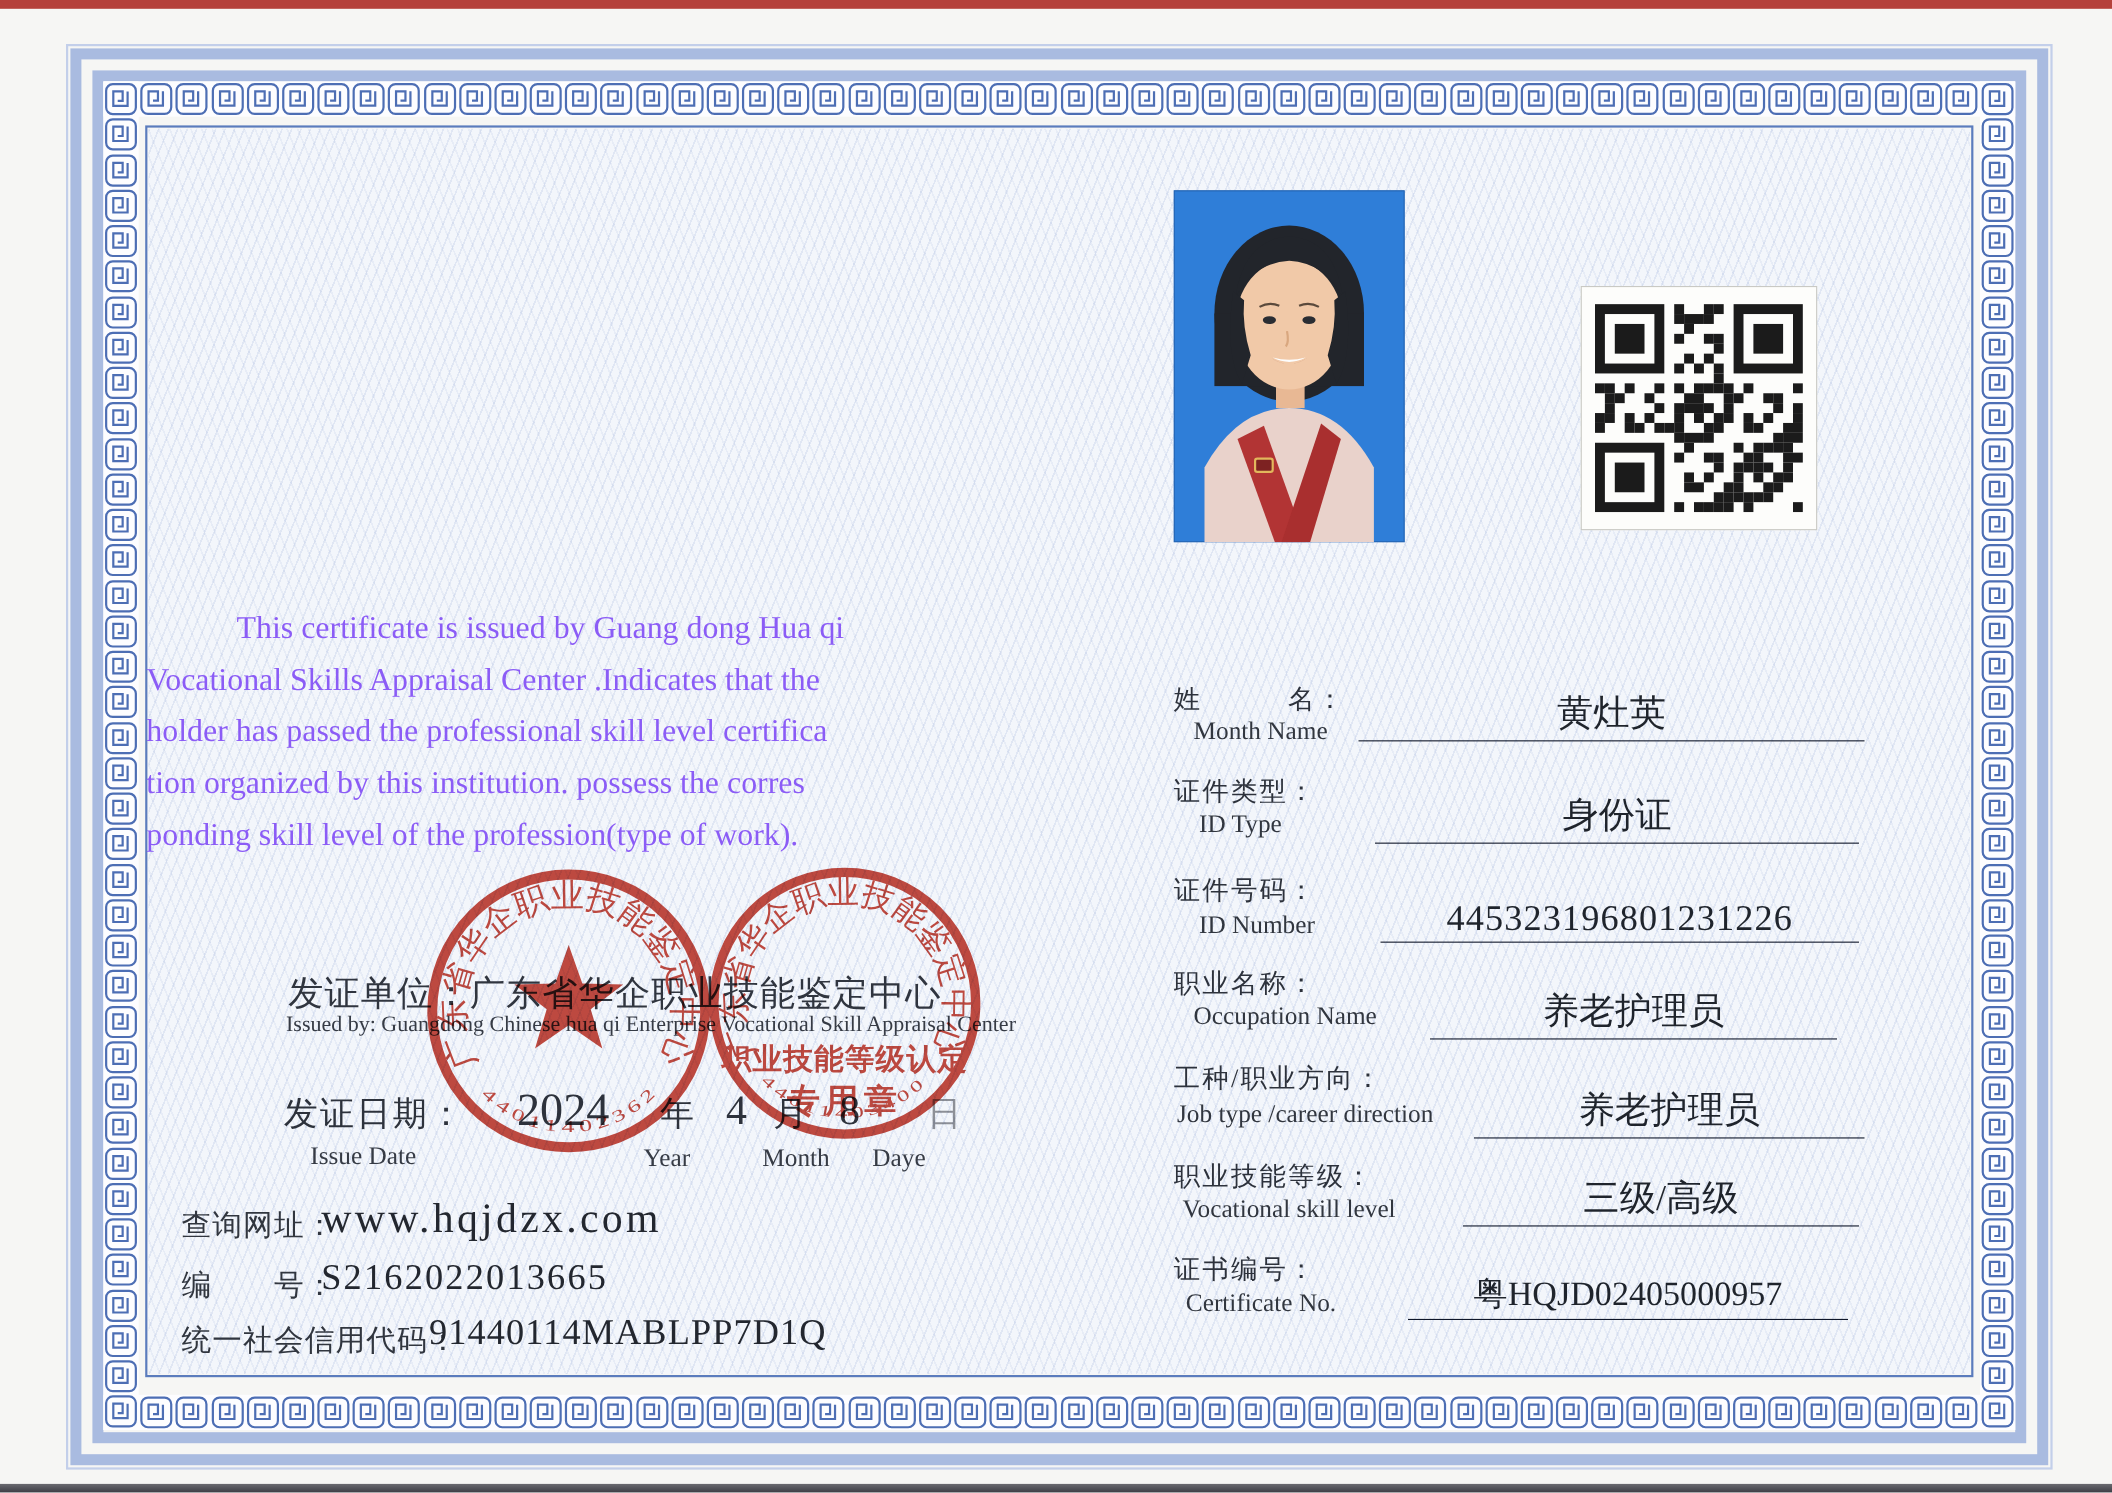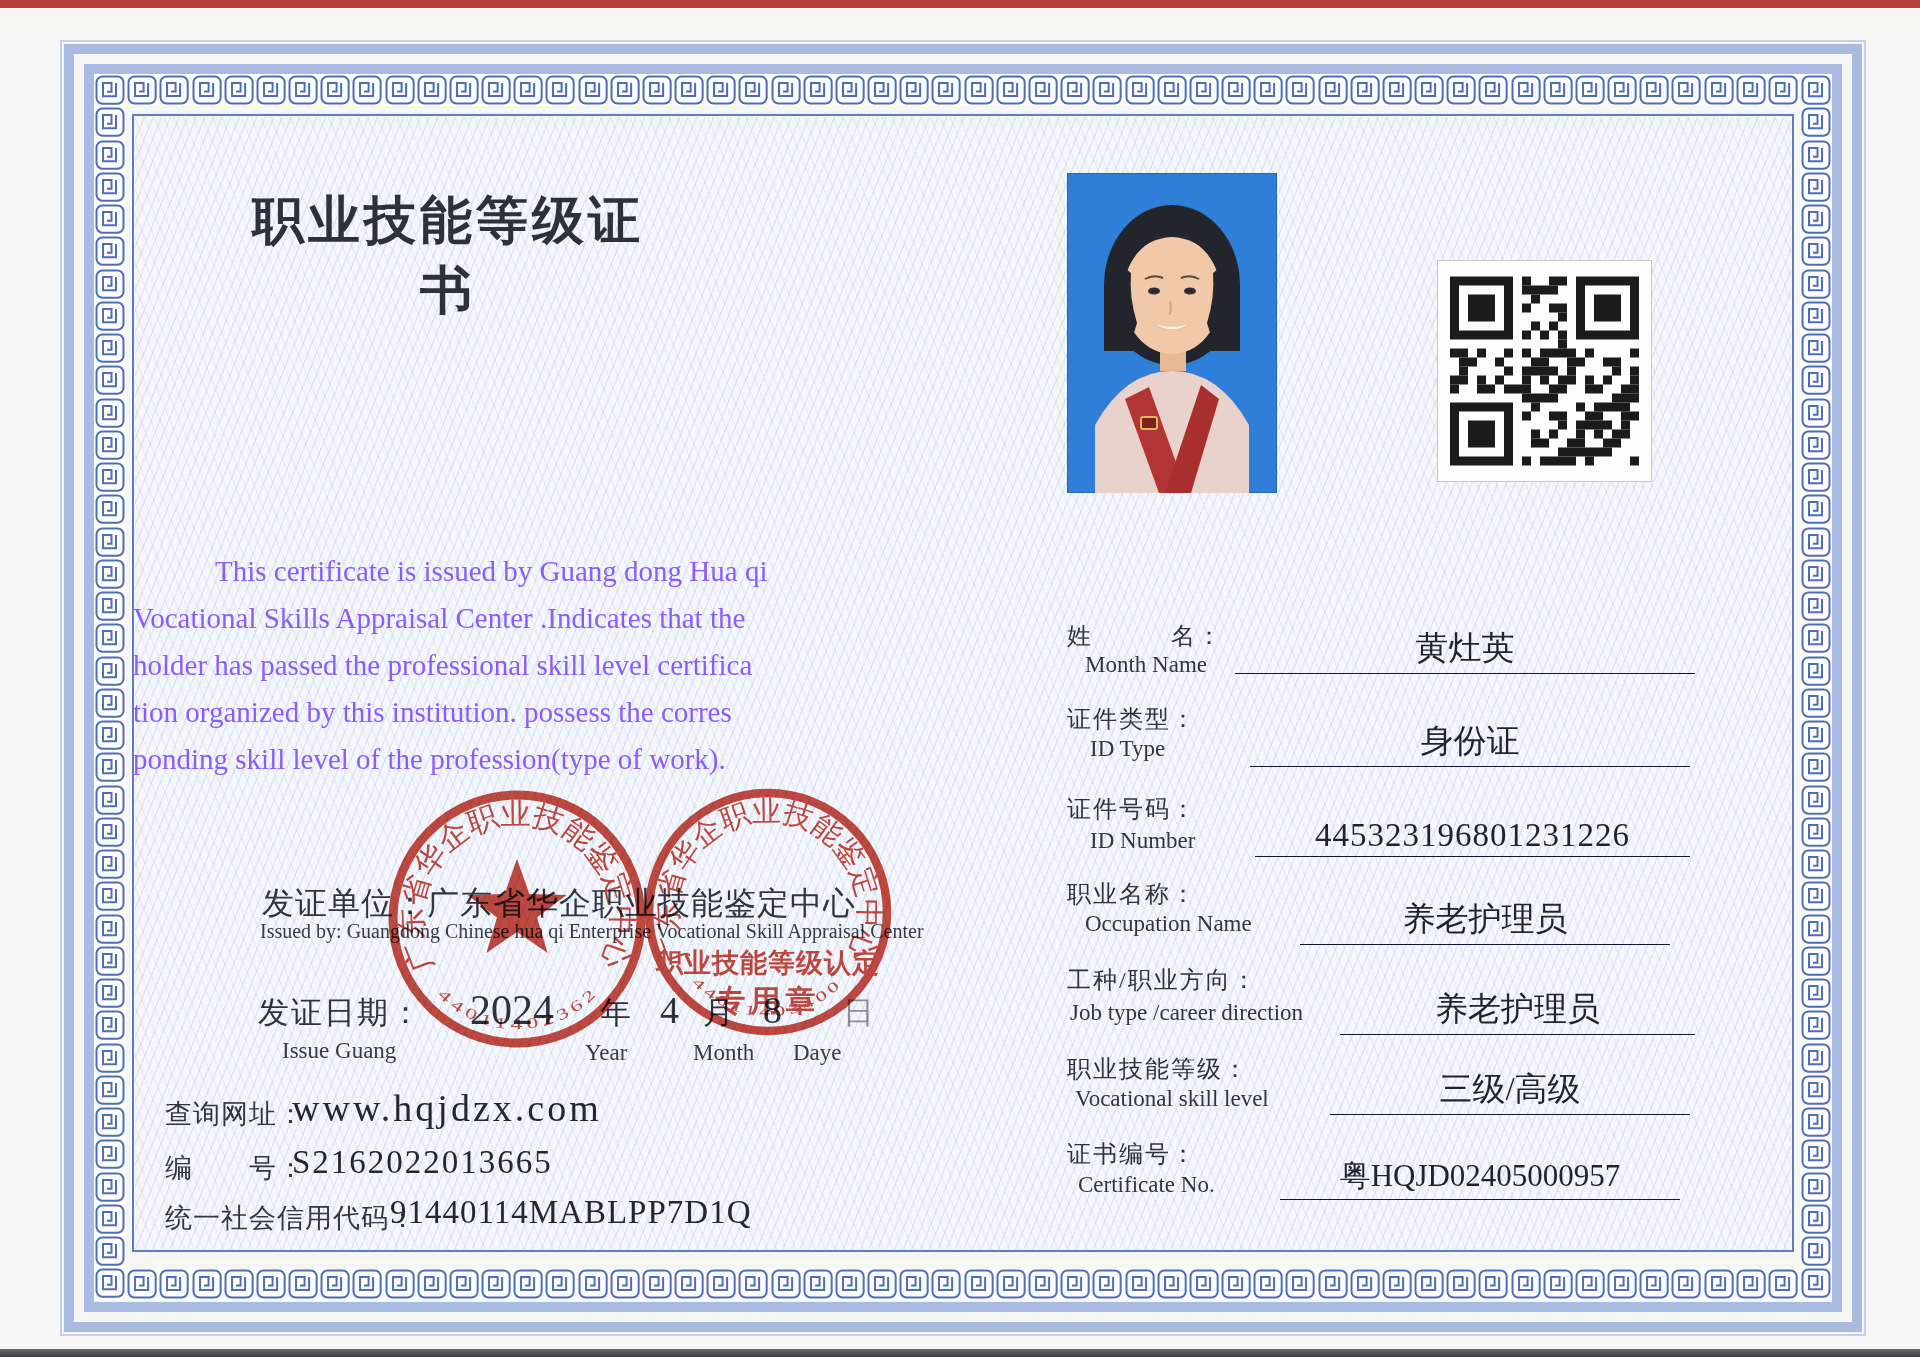--- a/index.html
+++ b/index.html
@@ -819,38 +819,37 @@
         <path d="M22,9 V22 H9 V9 H17.5 V17.5 H13" fill="none" stroke="#4d6eb4" stroke-width="2"></path>
       </svg>
       <svg viewBox="0 0 32 32" preserveAspectRatio="none" style="width:32px;height:32.26315789473684px;flex:0 0 auto;">
         <rect x="2.5" y="2.5" width="27" height="27" rx="6" fill="none" stroke="#4d6eb4" stroke-width="2"></rect>
         <path d="M22,9 V22 H9 V9 H17.5 V17.5 H13" fill="none" stroke="#4d6eb4" stroke-width="2"></path>
       </svg>
     </div>
   <div class="content-bg"></div>
   <div class="inner-line"></div>
 
-  <div class="abs cn title-cn">职业技能等级证书</div>
   <div class="abs preline intro-en">This certificate is issued by Guang dong Hua qi
 Vocational Skills Appraisal Center .Indicates that the
 holder has passed the professional skill level certifica
 tion organized by this institution. possess the corres
 ponding skill level of the profession(type of work).</div>
 
   <div class="abs cn issuer-line"><span>发证单位：</span><span>广东省华企职业技能鉴定中心</span></div>
   <div class="abs issuer-en">Issued by: Guangdong Chinese hua qi Enterprise Vocational Skill Appraisal Center</div>
 
   <div class="abs cn date-label">发证日期：</div>
   <div class="abs d-year">2024</div>
   <div class="abs cn d-yu">年</div>
   <div class="abs d-month">4</div>
   <div class="abs cn d-mu">月</div>
   <div class="abs d-day">8</div>
   <div class="abs cn d-du">日</div>
-  <div class="abs sub-en l-issue">Issue Guang</div>
+  <div class="abs sub-en l-issue">Issue Date</div>
   <div class="abs sub-en l-year">Year</div>
   <div class="abs sub-en l-month">Month</div>
   <div class="abs sub-en l-day">Daye</div>
 
   <div class="abs cn foot-label fl1">查询网址：</div>
   <div class="abs foot-val fv1">www.hqjdzx.com</div>
   <div class="abs cn pre foot-label fl2">编　　号：</div>
   <div class="abs foot-val fv2">S2162022013665</div>
   <div class="abs cn foot-label fl3">统一社会信用代码：</div>
   <div class="abs foot-val fv3">91440114MABLPP7D1Q</div>

